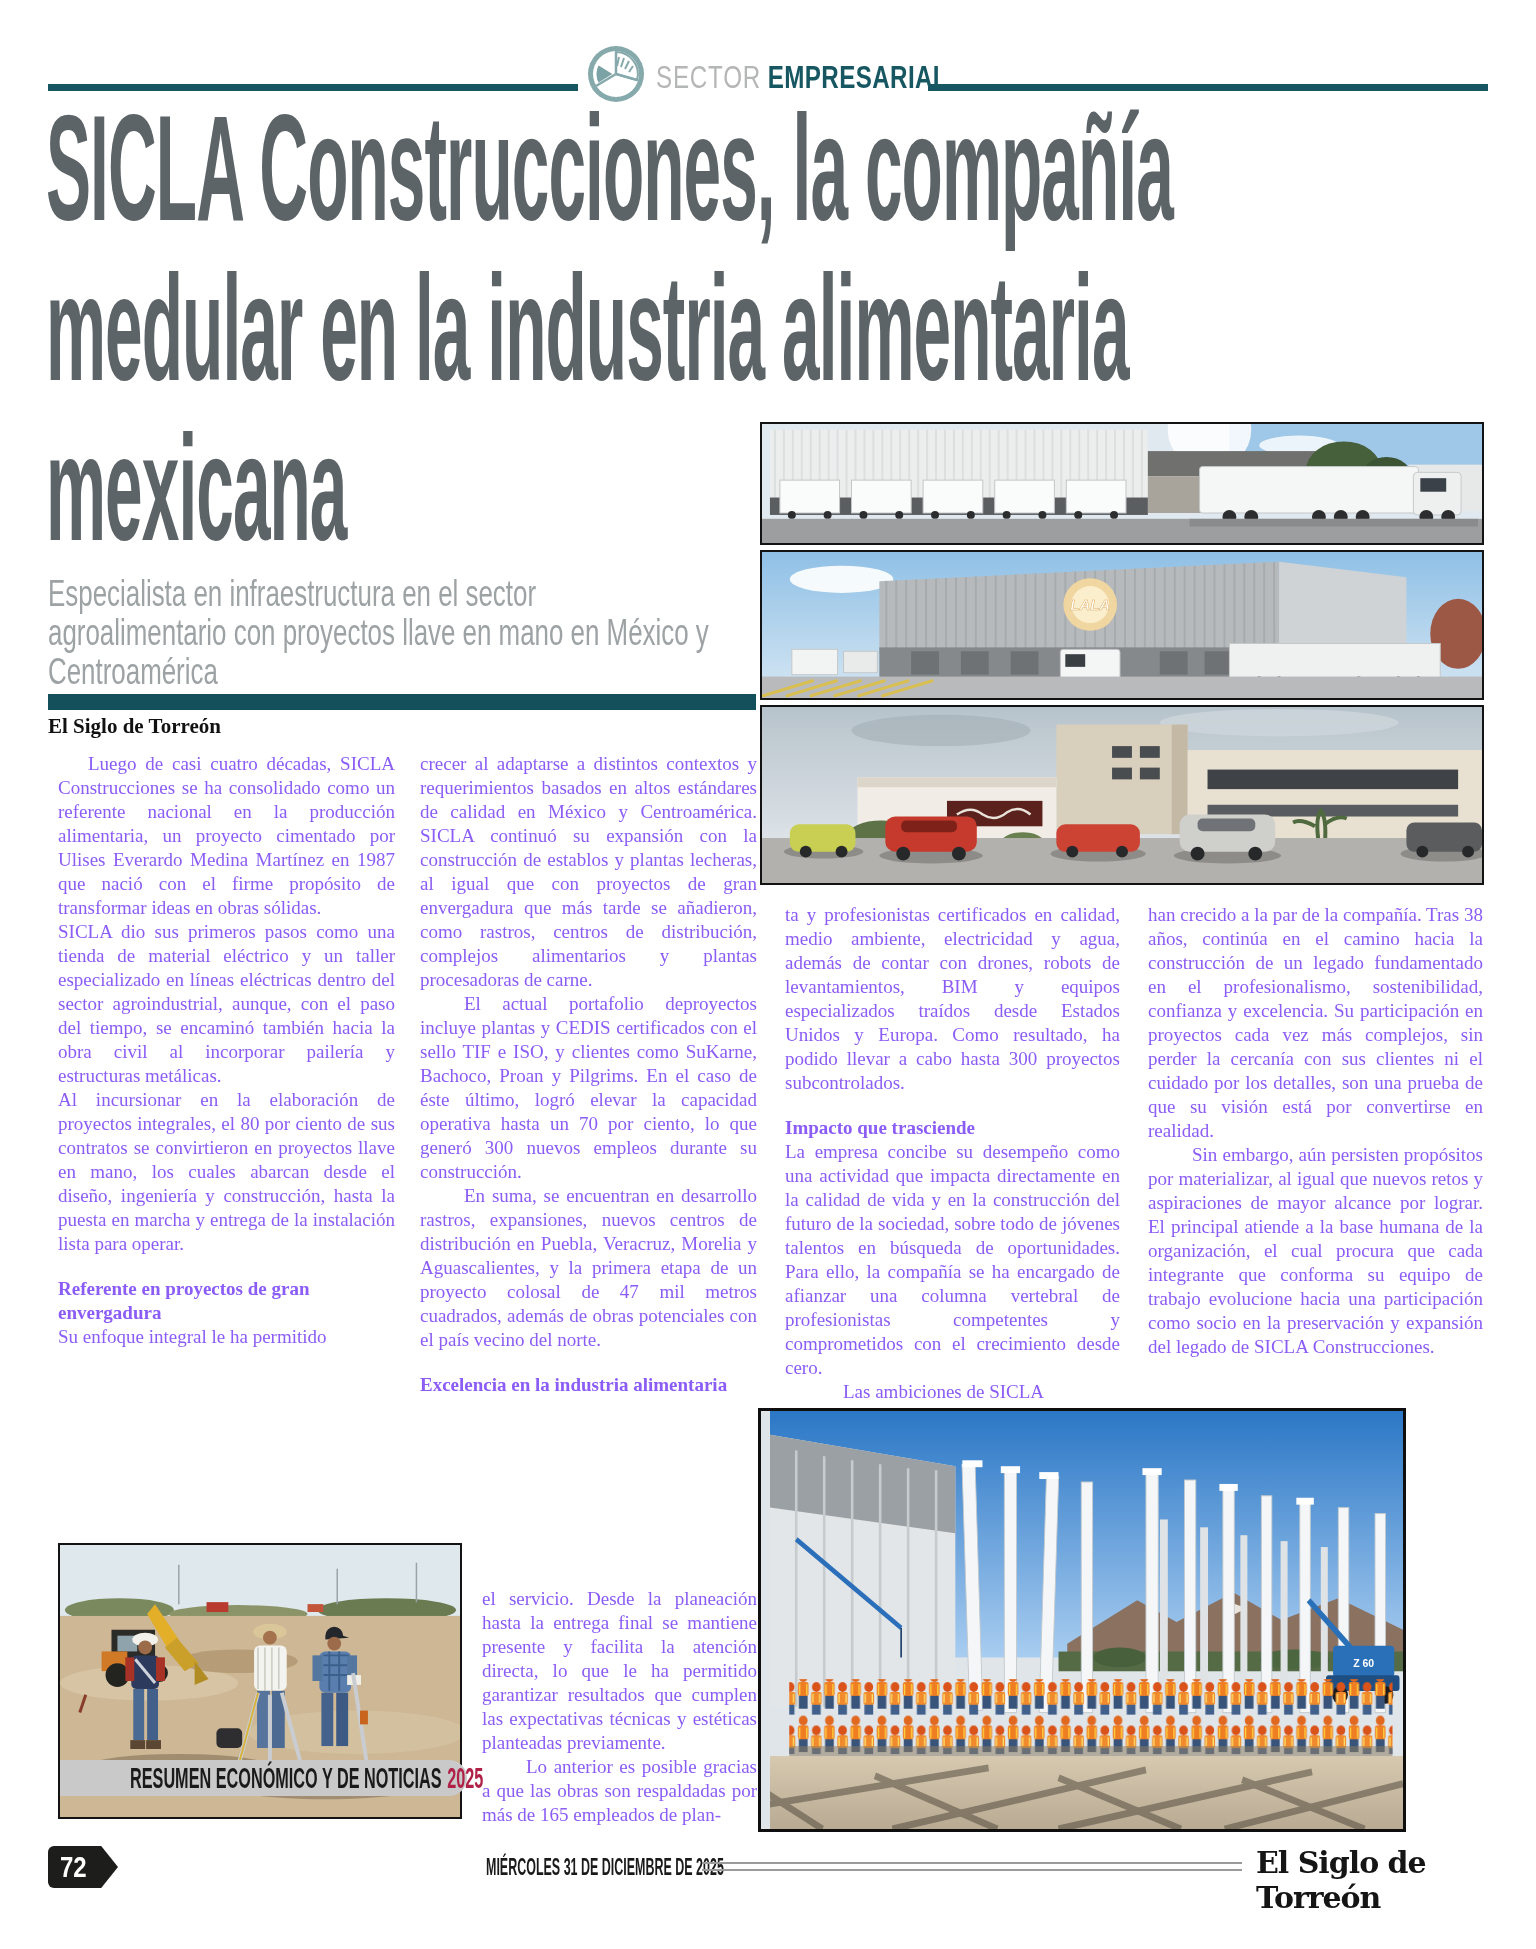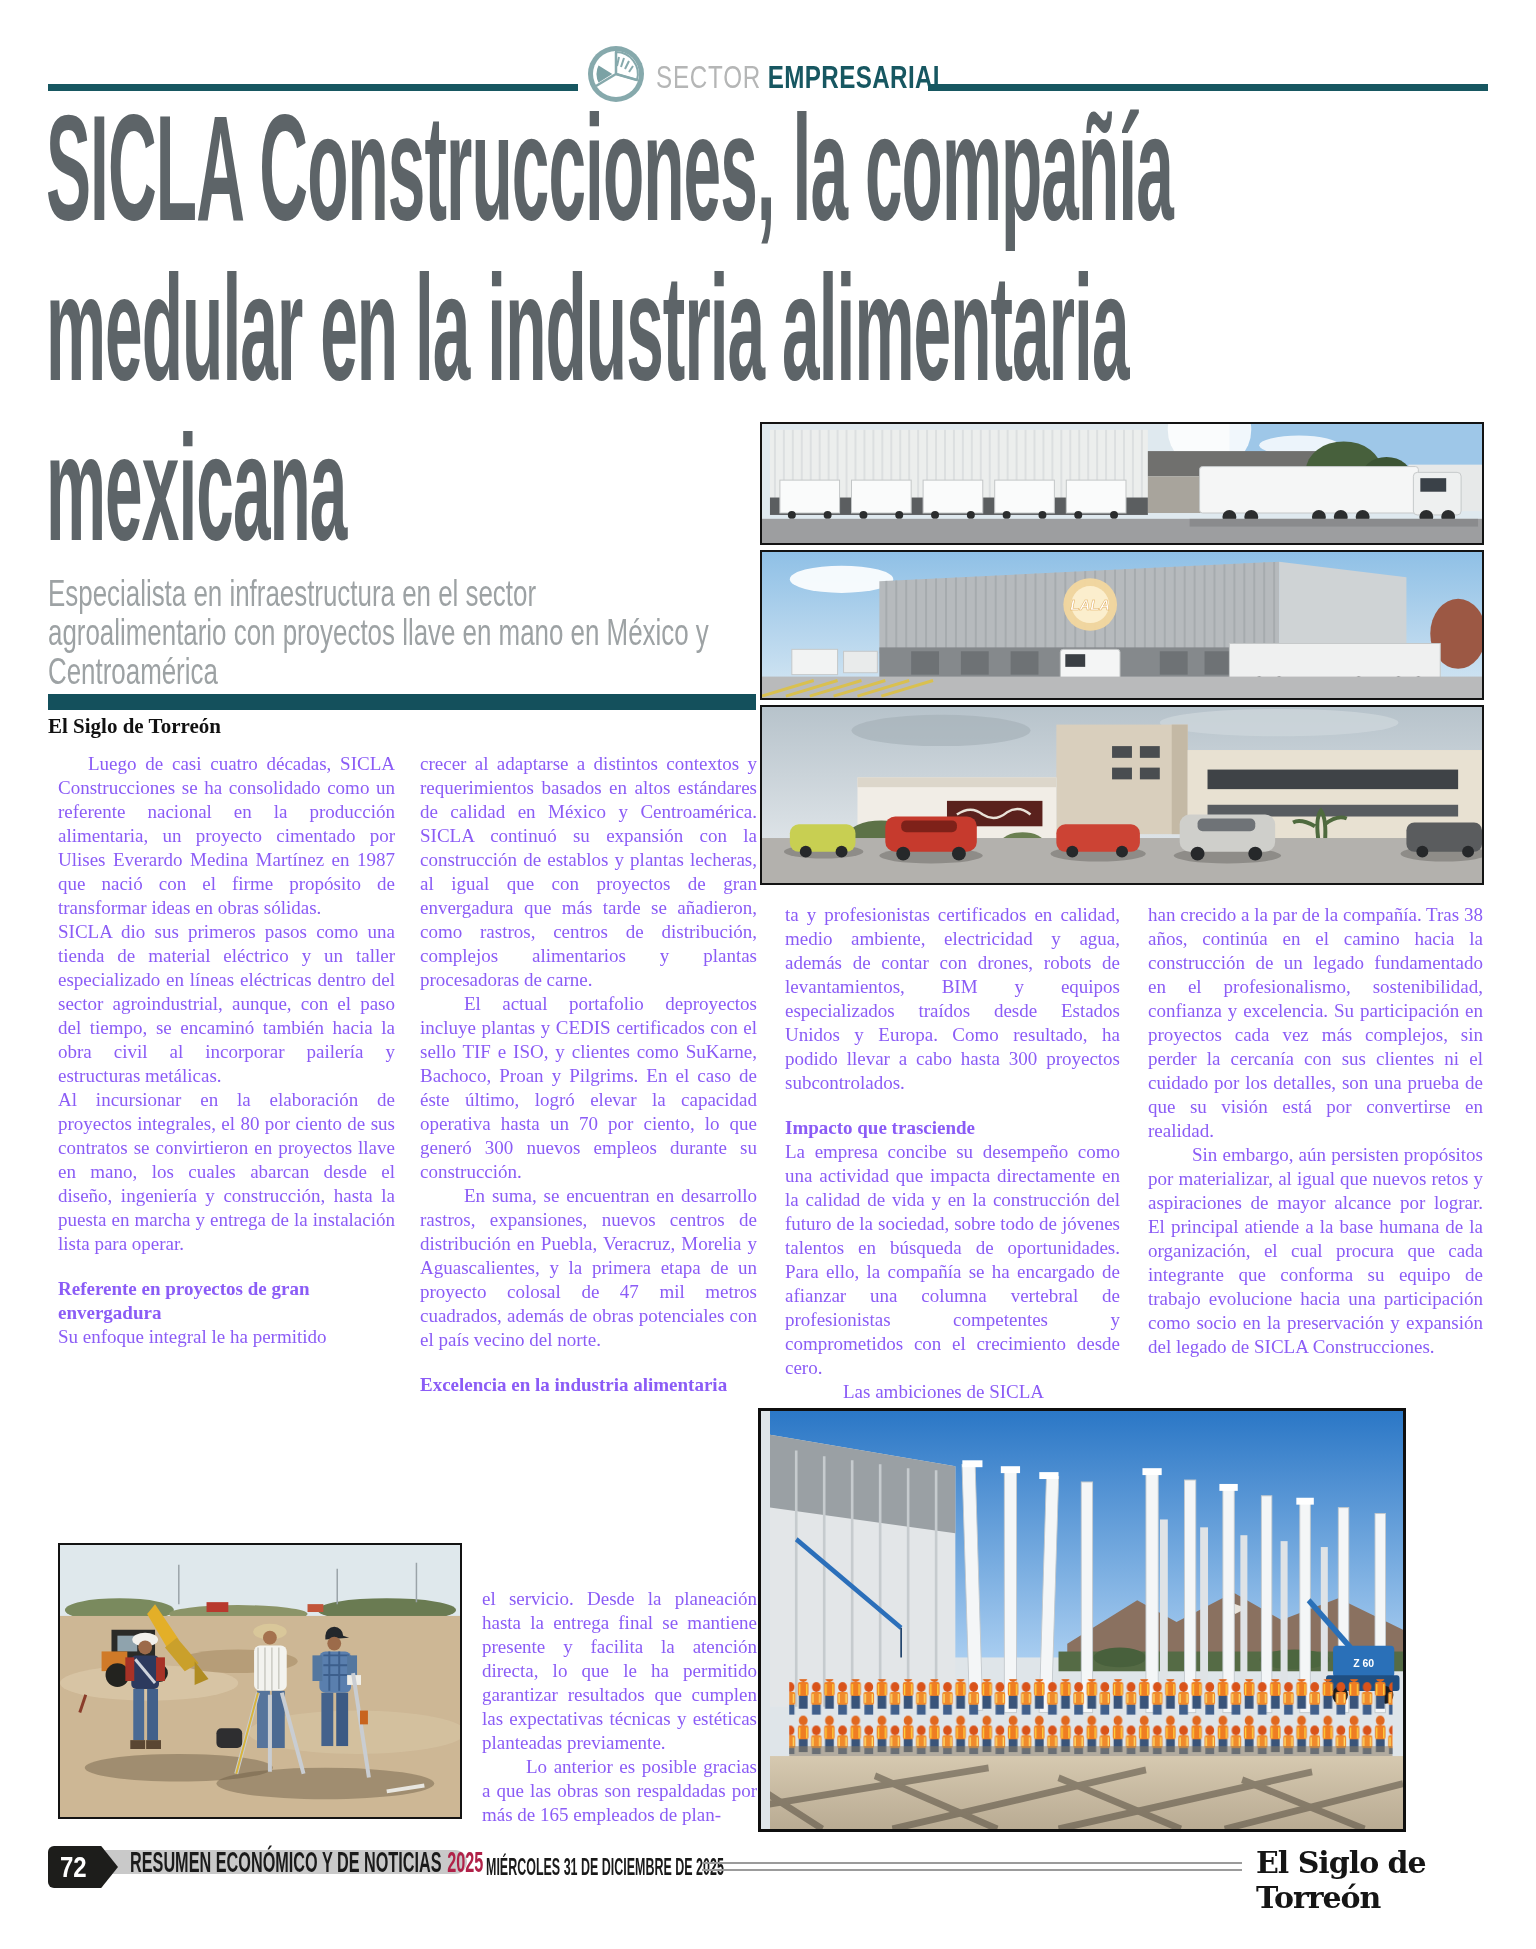--- a/index.html
+++ b/index.html
@@ -35,21 +35,21 @@
   .bp.ind-lg{text-indent:58px;}
   .bh{font-weight:700;margin-top:21px !important;text-align:left;}
 
   
   .photo{position:absolute;box-sizing:border-box;background:#dfe5e9;}
   .photo svg{display:block;width:100%;height:100%;}
   .frame2{border:2px solid #131313;}
   .frame3{border:3px solid #0f0f0f;}
 
   
-  .footer-pill{position:absolute;left:60px;top:1850px;width:407px;height:24px;background:#c9c9c9;
+  .footer-pill{position:absolute;left:60px;top:1760px;width:407px;height:36px;background:#c9c9c9;
       border-radius:0 18px 18px 0;display:flex;align-items:center;padding-left:70px;box-sizing:border-box;}
   .cond{display:inline-block;white-space:nowrap;transform:scaleX(.56);transform-origin:0 50%;
       font-family:"Liberation Sans", sans-serif;font-weight:700;font-size:29px;color:#1a1a1a;}
   .cond .yr{color:#b02148;margin-left:10px;}
   .page-tag{position:absolute;left:48px;top:1846px;width:70px;height:42px;background:#1d1d1b;
       border-radius:6px;clip-path:polygon(0 0,76% 0,100% 50%,76% 100%,0 100%);
       display:flex;align-items:center;}
   .page-tag span{display:inline-block;margin-left:12px;color:#fff;
       font-family:"Liberation Sans", sans-serif;font-weight:700;font-size:30px;
       transform:scaleX(.8);transform-origin:0 50%;}

